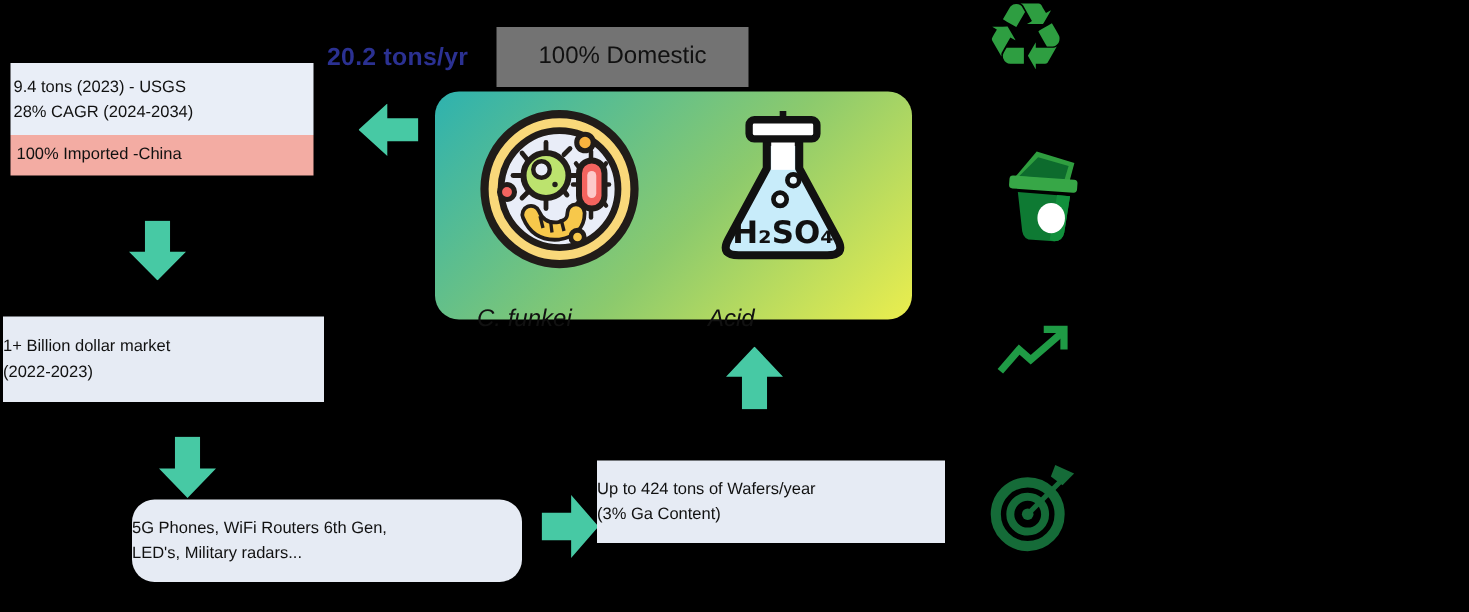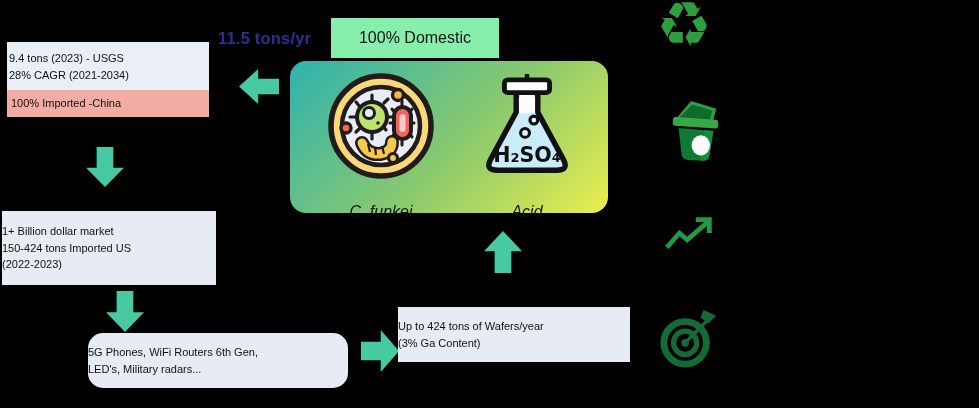--- a/index.html
+++ b/index.html
@@ -14,26 +14,26 @@
   .supply-top{background:#e9eef7;padding:8px 2px 7px;}
   .supply-bottom{background:#f3aca3;padding:5px 4px;}
   .market{left:2px;top:211px;width:214px;padding:12px 0;}
   .apps{left:88px;top:333px;width:260px;padding:11px 0;border-radius:15px;}
   .wafers{left:398px;top:307px;width:232px;padding:11px 0;}
   
   .central{
     position:absolute;left:290px;top:61px;width:318px;height:152px;border-radius:16px;
     background:linear-gradient(135deg,#2eb2af 0%,#8cca6d 55%,#ebee4e 100%);
   }
-  .icon-group{position:absolute;top:10px;text-align:center;}
+  .icon-group{position:absolute;top:10px;}
   .icon-group.microbe{left:28px;width:126px;}
   .icon-group.acid{left:182px;width:110px;}
   .icon-caption{font-style:italic;font-size:16px;margin-top:18px;color:#111;}
   .domestic{
-    position:absolute;left:331px;top:18px;width:168px;height:40px;background:#86efac;
+    position:absolute;left:331px;top:18px;width:168px;height:40px;background:#737373;
     display:flex;align-items:center;justify-content:center;font-size:16px;z-index:3;
   }
   .flow-label{
     position:absolute;left:218px;top:29px;font-size:16.5px;font-weight:bold;color:#2b3192;
     letter-spacing:.2px;
   }
   
   .arr{position:absolute;background:#47c9a4;}
   .arr-down{clip-path:polygon(28% 0,72% 0,72% 52%,100% 52%,50% 100%,0 52%,28% 52%);}
   .arr-up{clip-path:polygon(50% 0,100% 48%,72% 48%,72% 100%,28% 100%,28% 48%,0 48%);}
@@ -56,26 +56,26 @@
   .formula{font-family:"DejaVu Sans",sans-serif;font-weight:bold;}
 </style>
 </head>
 <body>
 
 <div class="canvas">
 
   <div class="box supply">
     <div class="supply-top">
       <div>9.4 tons (2023) - USGS</div>
-      <div>28% CAGR (2021-2034)</div>
+      <div>28% CAGR (2024-2034)</div>
     </div>
     <div class="supply-bottom">100% Imported -China</div>
   </div>
 
-  <div class="flow-label">11.5 tons/yr</div>
+  <div class="flow-label">20.2 tons/yr</div>
   <div class="arr arr-left a5"></div>
   <div class="arr arr-down a1"></div>
   <div class="arr arr-down a2"></div>
   <div class="arr arr-right a3"></div>
   <div class="arr arr-up a4"></div>
 
   <div class="domestic">100% Domestic</div>
 
   <div class="central">
     <div class="icon-group microbe">
@@ -133,21 +133,20 @@
         <circle cx="57" cy="50" r="4" fill="#e8f7fd" stroke="#111" stroke-width="3.2"></circle>
         <circle cx="48" cy="63" r="4.5" fill="#e8f7fd" stroke="#111" stroke-width="3.2"></circle>
         <text class="formula" x="50" y="93" text-anchor="middle" font-size="21" fill="#111">H₂SO₄</text>
       </svg>
       <div class="icon-caption">Acid</div>
     </div>
   </div>
 
   <div class="box plain market">
     <div>1+ Billion dollar market</div>
-    <div>150-424 tons Imported US</div>
     <div>(2022-2023)</div>
   </div>
 
   <div class="box plain apps">
     <div>5G Phones, WiFi Routers 6th Gen,</div>
     <div>LED's, Military radars...</div>
   </div>
 
   <div class="box plain wafers">
     <div>Up to 424 tons of Wafers/year</div>

